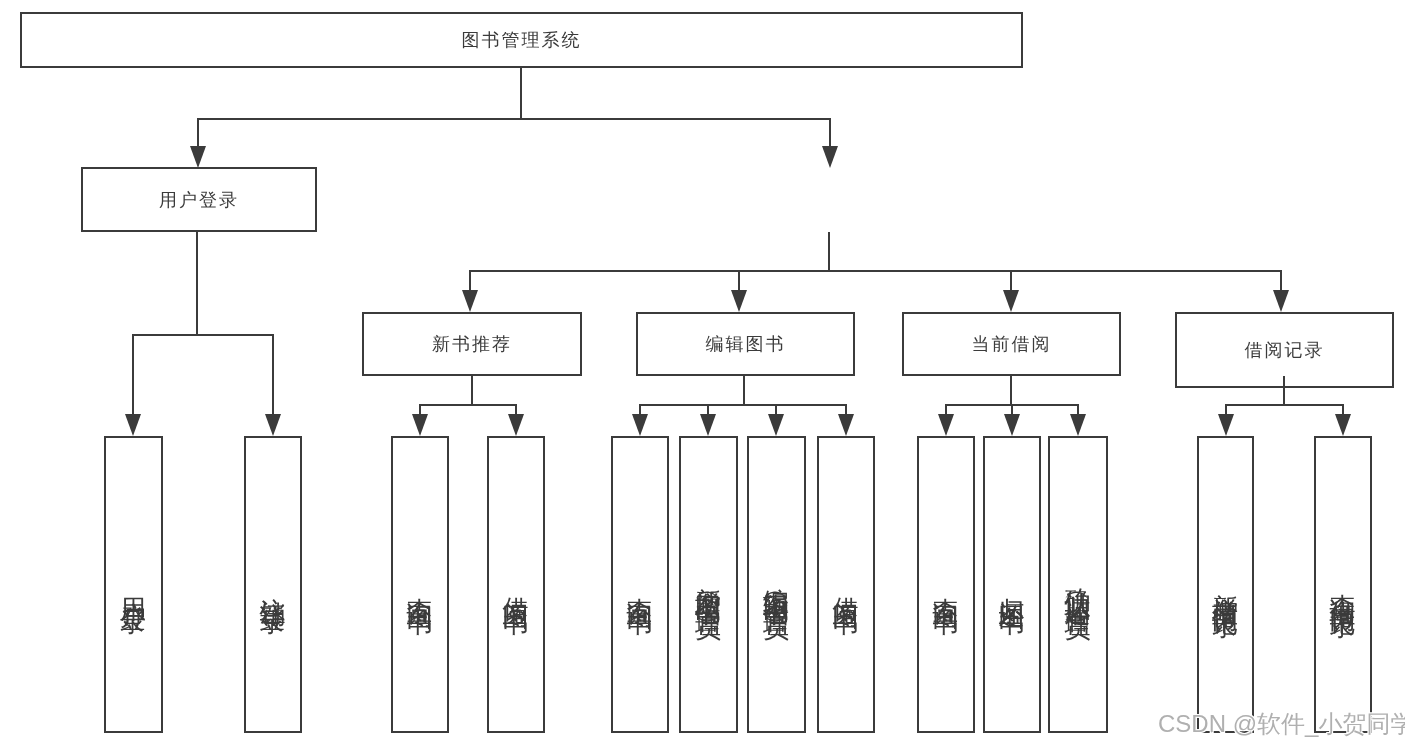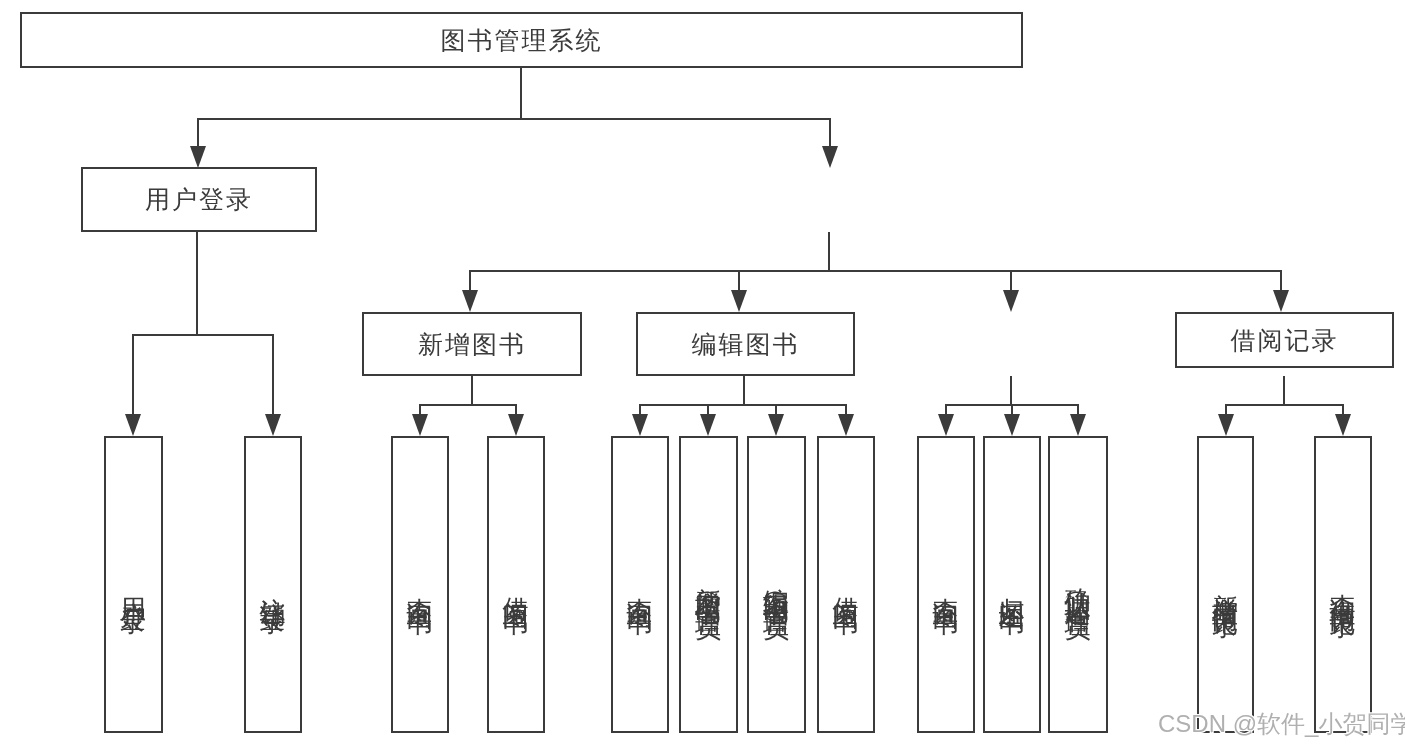--- a/index.html
+++ b/index.html
@@ -11,21 +11,21 @@
   html,body{margin:0;padding:0;background:#fff;}
   .canvas{
     position:relative;width:1405px;height:747px;background:var(--boxbg);
     font-family:"Liberation Sans","DejaVu Sans",sans-serif;
     overflow:hidden;
   }
   .hbox{
     position:absolute;box-sizing:border-box;
     border:2px solid var(--line);background:var(--boxbg);
     display:flex;align-items:center;justify-content:center;
-    font-size:25px;letter-spacing:2px;color:var(--text);
+    font-size:18px;letter-spacing:2px;color:var(--text);
   }
   .vbox{
     position:absolute;box-sizing:border-box;top:436px;height:297px;
     border:2px solid var(--line);background:var(--boxbg);
     display:flex;align-items:center;justify-content:center;
     writing-mode:vertical-rl;text-orientation:mixed;
     font-size:26px;letter-spacing:4px;line-height:1;color:var(--text);
   }
   .ln{position:absolute;background:var(--line);}
   .ln.v{width:2px;}
@@ -43,23 +43,24 @@
 </style>
 </head>
 <body>
 
 <div class="canvas">
 
   <div class="hbox" style="left:20px;top:12px;width:1003px;height:56px">图书管理系统</div>
 
   <div class="hbox" style="left:81px;top:167px;width:236px;height:65px">用户登录</div>
 
-  <div class="hbox" style="left:362px;top:312px;width:220px;height:64px">新增图书</div>
+  <div class="hbox" style="left:362px;top:312px;width:220px;height:64px">新书推荐</div>
   <div class="hbox" style="left:636px;top:312px;width:219px;height:64px">编辑图书</div>
-  <div class="hbox" style="left:1175px;top:312px;width:219px;height:56px">借阅记录</div>
+  <div class="hbox" style="left:902px;top:312px;width:219px;height:64px">当前借阅</div>
+  <div class="hbox" style="left:1175px;top:312px;width:219px;height:76px">借阅记录</div>
 
   <div class="vbox" style="left:104px;width:59px">用户登录</div>
   <div class="vbox" style="left:244px;width:58px">注销登录</div>
 
   <div class="vbox" style="left:391px;width:58px">查询图书</div>
   <div class="vbox" style="left:487px;width:58px">借阅图书</div>
 
   <div class="vbox" style="left:611px;width:58px">查询图书</div>
   <div class="vbox" style="left:679px;width:59px">新增图书（管理员）</div>
   <div class="vbox" style="left:747px;width:59px">编辑图书（管理员）</div>

